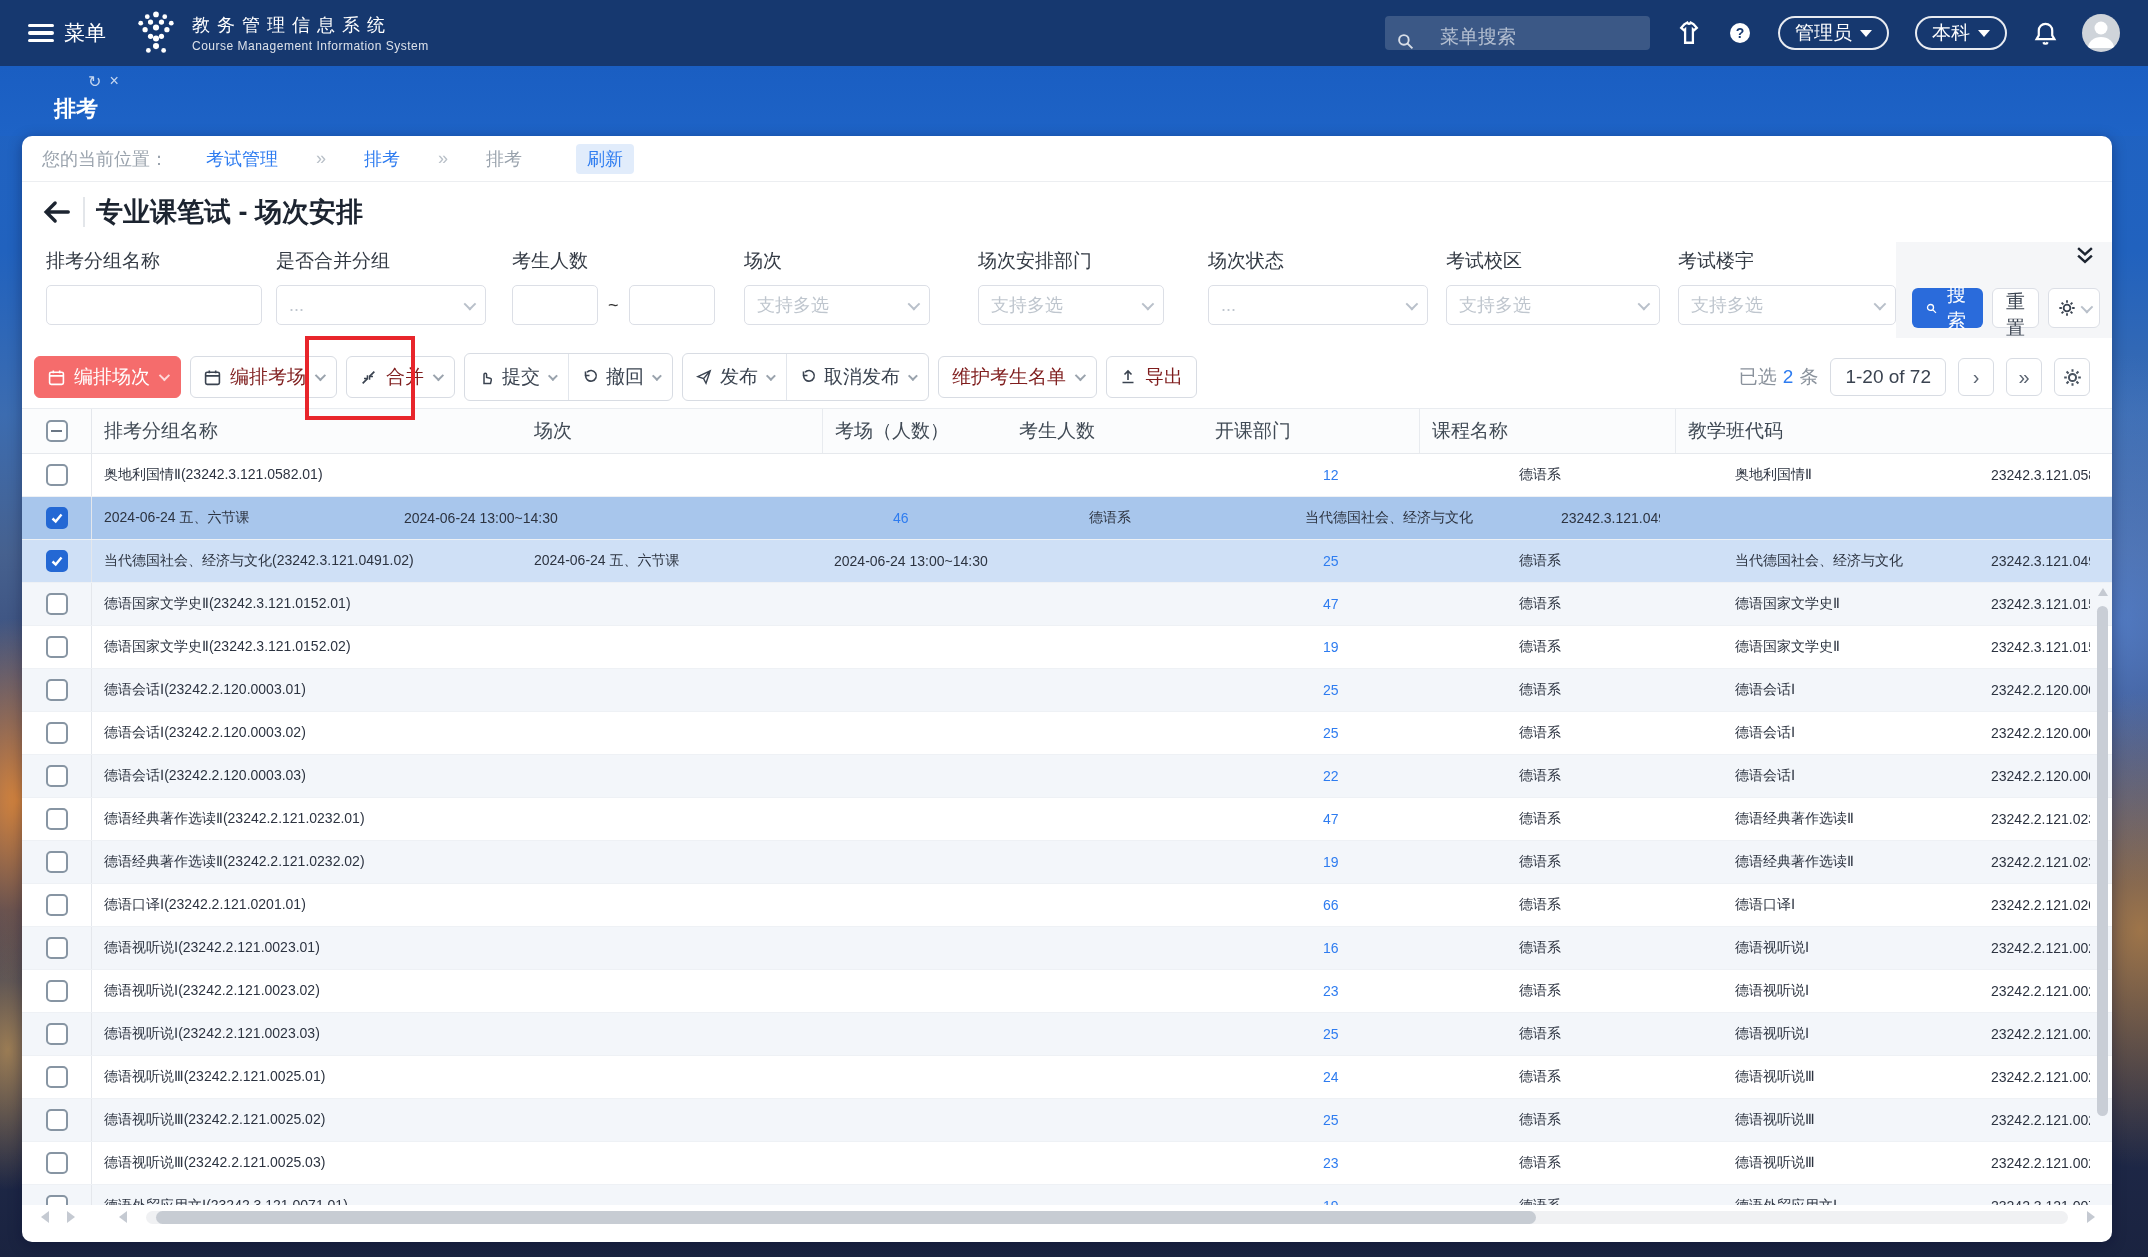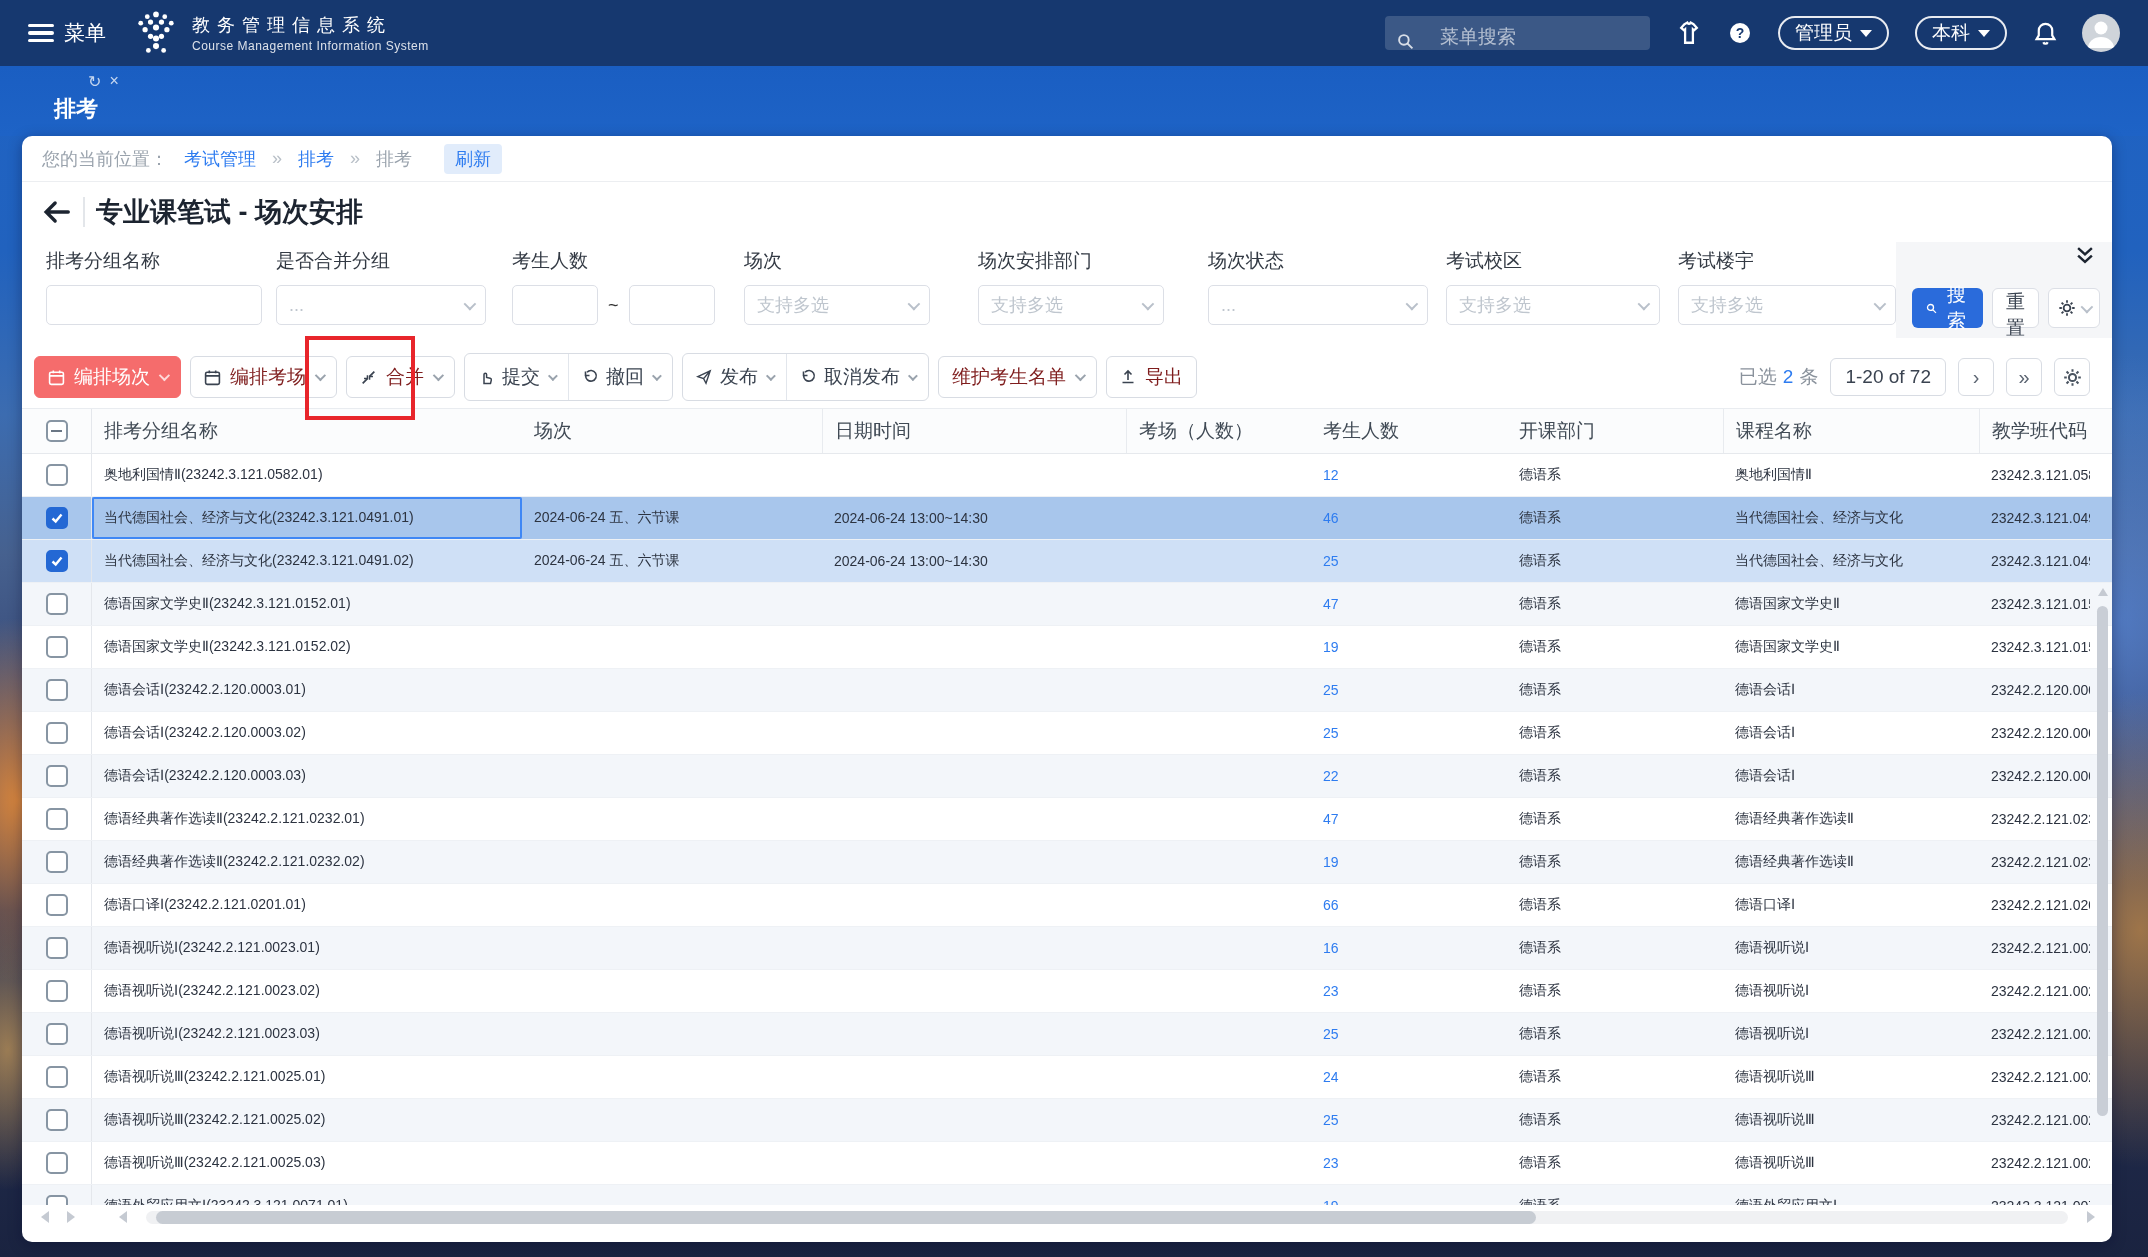--- a/index.html
+++ b/index.html
@@ -27,21 +27,21 @@
   .pill{margin-left:26px;height:34px;border:2px solid rgba(255,255,255,.9);border-radius:18px;display:flex;align-items:center;gap:8px;padding:0 15px;font-size:19px;cursor:pointer}
   .caret{width:0;height:0;border-left:6px solid transparent;border-right:6px solid transparent;border-top:7px solid #fff}
   .avatar{margin-left:24px;width:38px;height:38px;border-radius:50%;background:#cfd4da;display:flex;align-items:center;justify-content:center;overflow:hidden}
   
   .tabbar{position:absolute;top:66px;left:0;right:0;height:70px;background:linear-gradient(180deg,#1a5ec2,#1e63c6)}
   .tab{position:absolute;left:54px;top:28px;color:#fff;font-size:22px;font-weight:bold;cursor:pointer}
   .tabops{position:absolute;left:88px;top:6px;color:rgba(255,255,255,.75);font-size:16px;display:flex;gap:8px}
   .tabops span{cursor:pointer}
   
   .panel{position:absolute;left:22px;top:136px;width:2090px;height:1106px;background:#fff;border-radius:10px;box-shadow:0 3px 14px rgba(0,10,40,.35);overflow:hidden}
-  .crumbs{position:absolute;top:0;left:0;right:0;height:46px;display:flex;align-items:center;padding:0 20px;border-bottom:1px solid #eceef1;font-size:18px;color:#9aa3ad;gap:2px}
+  .crumbs{position:absolute;top:0;left:0;right:0;height:46px;display:flex;align-items:center;padding:0 20px;border-bottom:1px solid #eceef1;font-size:18px;color:#9aa3ad;gap:24px}
   .crumbs a{color:#2e7cf0;text-decoration:none;margin:0 14px;cursor:pointer}
   .crumbs .sep{color:#b9c0c8}
   .crumbs .cur{color:#9aa3ad;margin:0 14px}
   .refresh-badge{background:#e1ecfb;color:#2e7cf0;padding:3px 11px;border-radius:4px;margin-left:16px;cursor:pointer}
   .title-row{position:absolute;top:46px;left:0;right:0;height:60px;display:flex;align-items:center;padding:0 20px;gap:11px}
   .back{cursor:pointer;display:flex;align-items:center}
   .tdiv{width:2px;height:30px;background:#e3e6ea}
   .ptitle{font-size:27px;font-weight:bold;color:#1c2430}
   
   .filters{position:absolute;top:106px;left:0;right:0;height:104px}
@@ -384,21 +384,20 @@
   </div>
 
   <div class="thead">
     <div class="cell c-check">
       <span class="cbox indet">
           <span class="dash"></span>
         </span>
     </div>
     <div class="cell c-name">排考分组名称</div>
     <div class="cell c-session">场次</div>
-    <div class="cell c-datetime hsep">日期时间</div>
     <div class="cell c-room hsep">考场（人数）</div>
     <div class="cell c-students">考生人数</div>
     <div class="cell c-dept">开课部门</div>
     <div class="cell c-course hsep">课程名称</div>
     <div class="cell c-code hsep">教学班代码</div>
   </div>
 
   <div class="tbody">
       <div class="trow">
       <div class="cell c-check">
@@ -418,21 +417,20 @@
       <div class="cell c-code">23242.3.121.0582.01</div>
     </div>
       <div class="trow sel-dark">
       <div class="cell c-check">
         <span class="cbox checked">
           <svg width="14" height="14" viewBox="0 0 14 14" fill="none" stroke="#fff" stroke-width="2.4" style="display: block;">
               <path d="M2.5 7.5 L5.7 10.5 L11.5 3.5"></path>
             </svg>
         </span>
       </div>
-      <div class="cell c-name cell-focus">当代德国社会、经济与文化(23242.3.121.0491.01)</div>
       <div class="cell c-session">2024-06-24 五、六节课</div>
       <div class="cell c-datetime">2024-06-24 13:00~14:30</div>
       <div class="cell c-room"></div>
       <div class="cell c-students">
           <span class="num-link">46</span>
         </div>
       <div class="cell c-dept">德语系</div>
       <div class="cell c-course">当代德国社会、经济与文化</div>
       <div class="cell c-code">23242.3.121.0491.01</div>
     </div>

